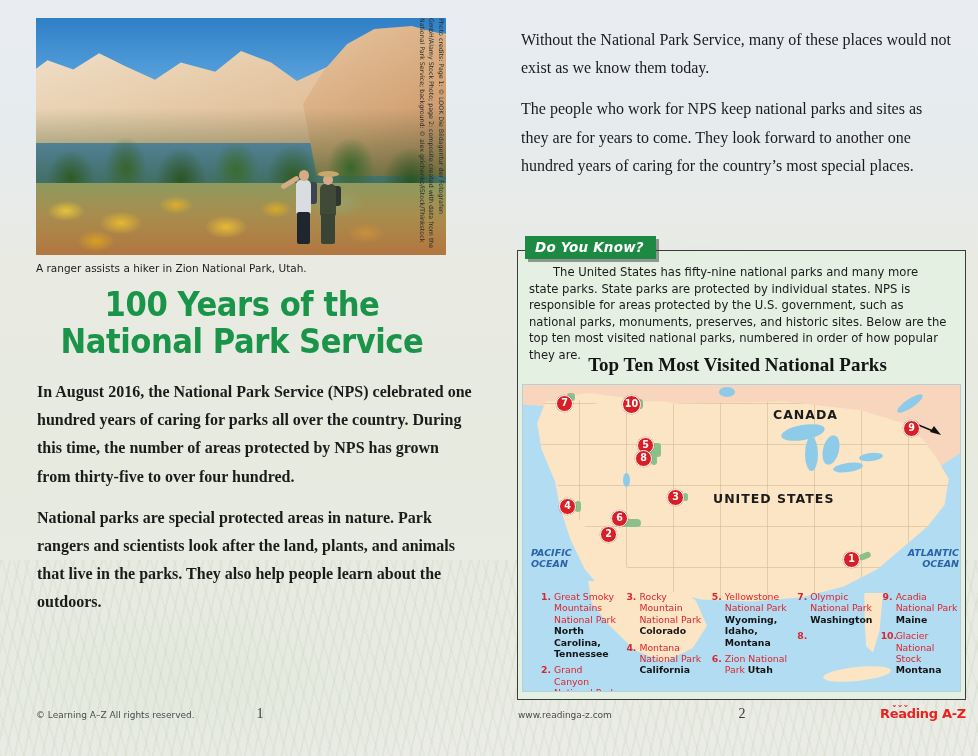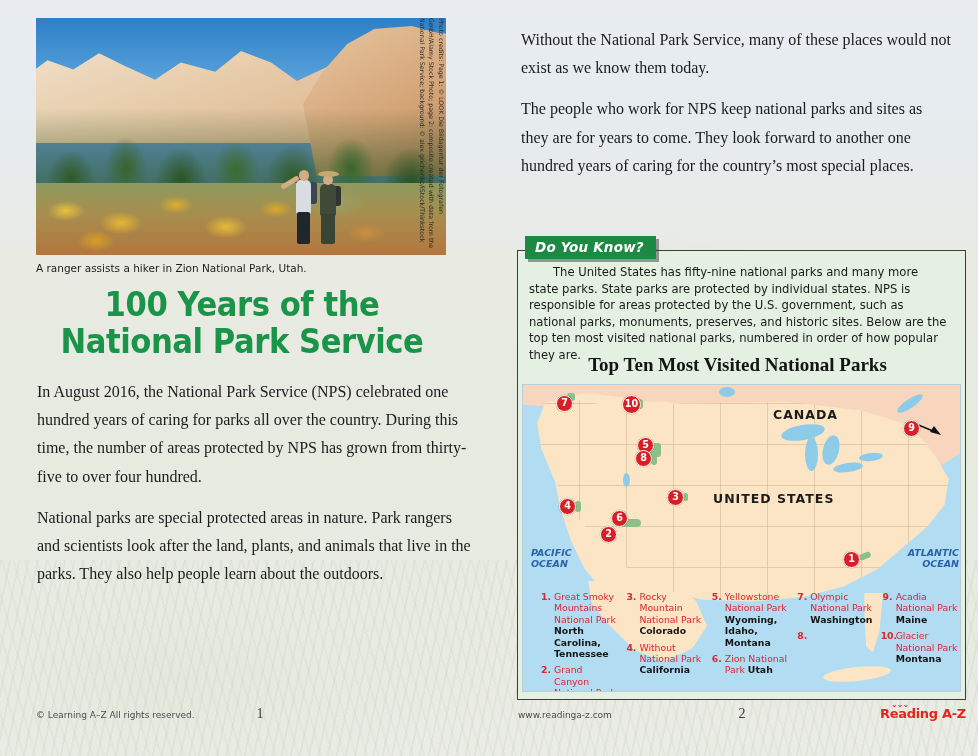--- a/index.html
+++ b/index.html
@@ -178,21 +178,21 @@
   }
 
   
   .body-p {
     font-family: "Liberation Serif", serif;
     font-size: 16px;
     line-height: 28.2px;
     color: #1b1b1b;
     margin-bottom: 13px;
   }
-  .left-body { position: absolute; left: 37px; top: 378px; width: 438px; }
+  .left-body { position: absolute; left: 37px; top: 378px; width: 438px; font-weight: bold; }
   .right-body { position: absolute; left: 521px; top: 26px; width: 430px; }
 
   
   .dyk-wrap { position: absolute; left: 512px; top: 236px; width: 454px; height: 464px; }
   .dyk-box {
     position: absolute; left: 5px; top: 14px; width: 449px; height: 450px;
     background: #e3f0e2;
     border: 1.6px solid #3c3c3c;
   }
   .dyk-tab {
@@ -478,21 +478,21 @@
               <span class="legend-body"><span class="legend-park">Grand Canyon National Park </span></span>
             </div>
           </div>
         <div class="legend-col">
             <div class="legend-item">
               <span class="legend-num">3.</span>
               <span class="legend-body"><span class="legend-park">Rocky Mountain National Park </span><span class="legend-state">Colorado</span></span>
             </div>
             <div class="legend-item">
               <span class="legend-num">4.</span>
-              <span class="legend-body"><span class="legend-park">Without National Park </span><span class="legend-state">California</span></span>
+              <span class="legend-body"><span class="legend-park">Montana National Park </span><span class="legend-state">California</span></span>
             </div>
           </div>
         <div class="legend-col">
             <div class="legend-item">
               <span class="legend-num">5.</span>
               <span class="legend-body"><span class="legend-park">Yellowstone National Park </span><span class="legend-state">Wyoming, Idaho, Montana</span></span>
             </div>
             <div class="legend-item">
               <span class="legend-num">6.</span>
               <span class="legend-body"><span class="legend-park">Zion National Park </span><span class="legend-state">Utah</span></span>
@@ -507,21 +507,21 @@
               <span class="legend-num">8.</span>
             </div>
           </div>
         <div class="legend-col">
             <div class="legend-item">
               <span class="legend-num">9.</span>
               <span class="legend-body"><span class="legend-park">Acadia National Park </span><span class="legend-state">Maine</span></span>
             </div>
             <div class="legend-item">
               <span class="legend-num">10.</span>
-              <span class="legend-body"><span class="legend-park">Glacier National Park </span><span class="legend-state">Montana</span></span>
+              <span class="legend-body"><span class="legend-park">Glacier National Stock </span><span class="legend-state">Montana</span></span>
             </div>
           </div>
       </div>
     </div>
   </div>
 
   <div class="footer footer-right">
     <span class="f-note">www.readinga-z.com</span>
     <span class="f-page">2</span>
     <span class="f-logo">

